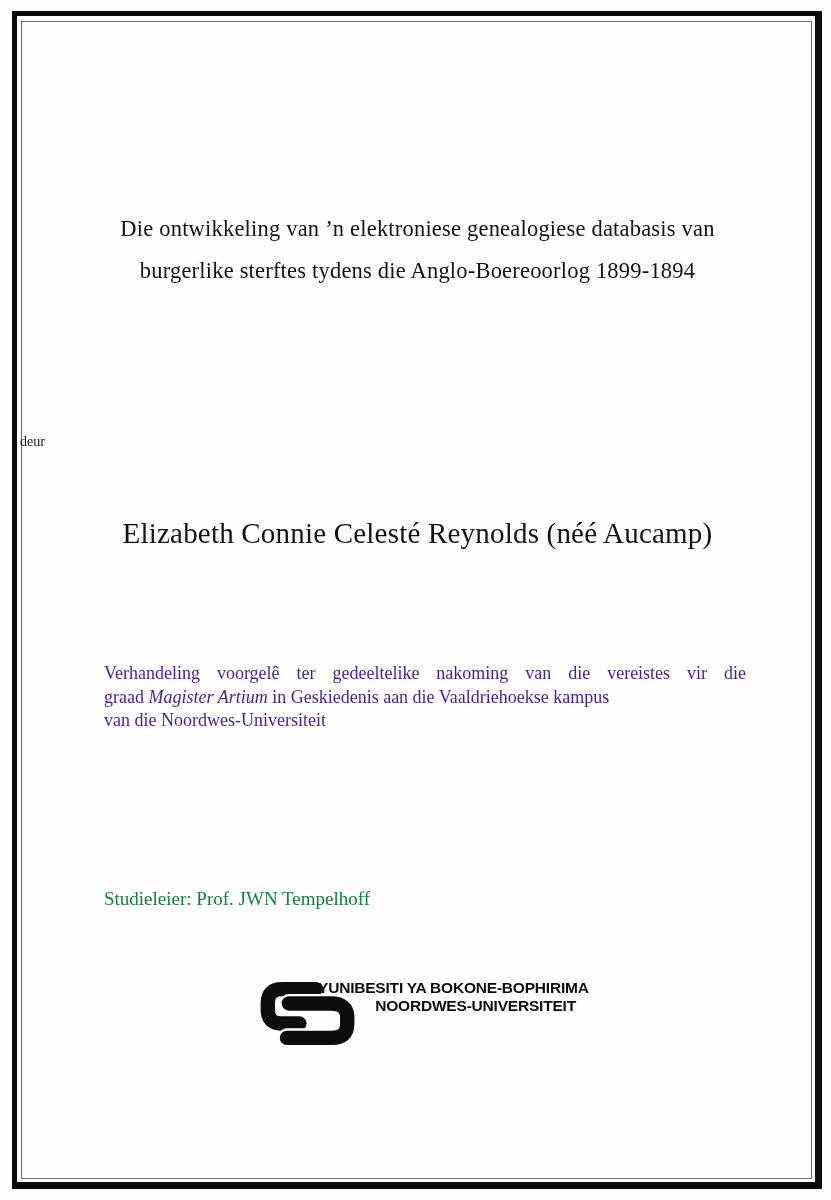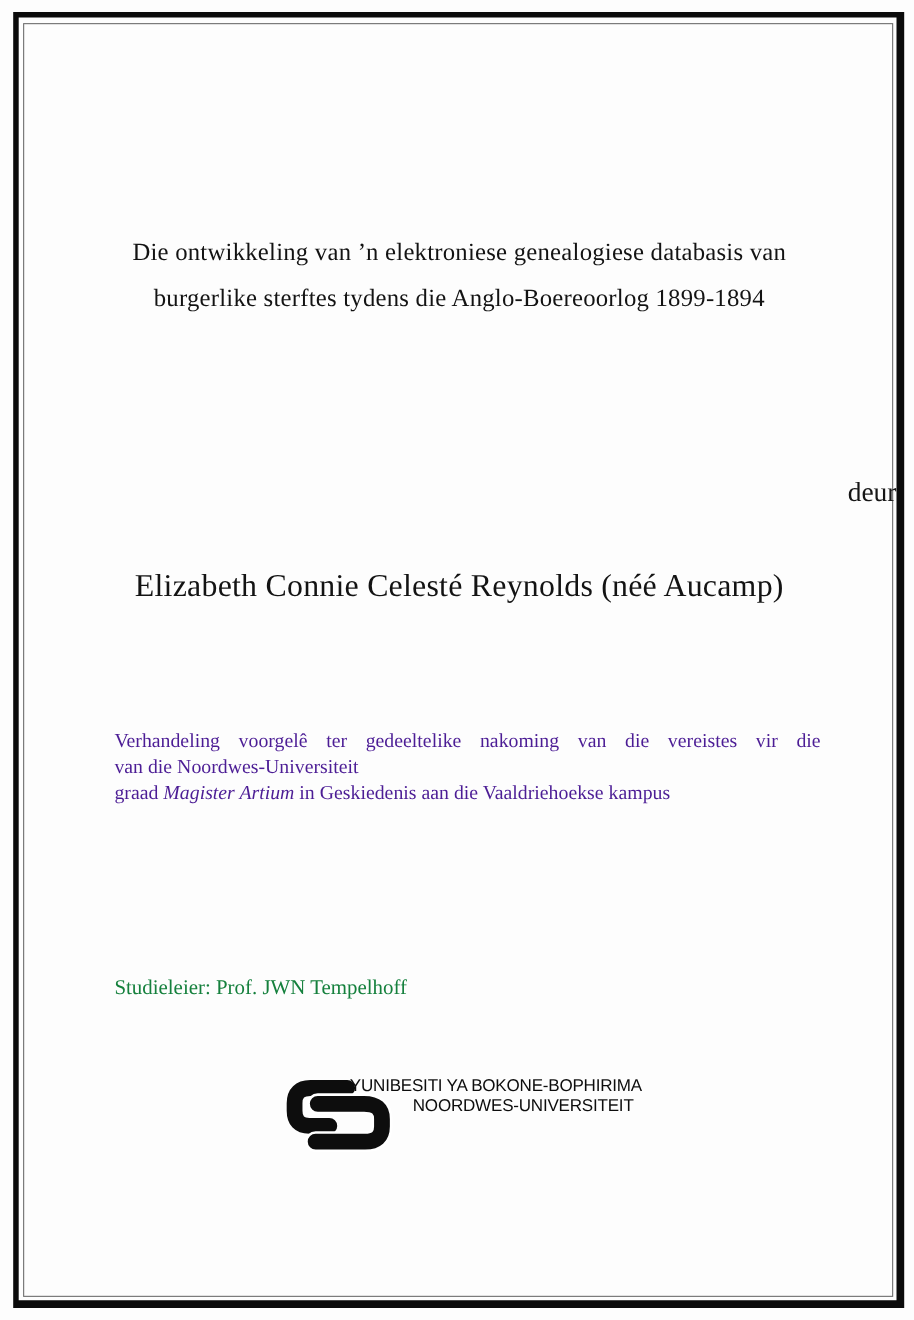--- a/index.html
+++ b/index.html
@@ -41,22 +41,22 @@
     font-size: 22.5px;
     line-height: 42px;
     letter-spacing: 0.2px;
     color: #131313;
   }
   .byline {
     position: absolute;
     left: 20px;
     width: 795px;
     top: 434px;
-    text-align: right;
-    font-size: 25px;
+    text-align: left;
+    font-size: 14px;
     color: #161616;
   }
   .author {
     position: absolute;
     left: 20px;
     width: 795px;
     top: 517px;
     text-align: center;
     font-size: 29px;
     letter-spacing: 0.2px;
@@ -102,21 +102,21 @@
     width: 100px;
     height: 67px;
   }
   .logo-text {
     position: absolute;
     left: 60px;
     top: 0;
     width: 258px;
     text-align: right;
     font-family: "Liberation Sans", "DejaVu Sans", sans-serif;
-    font-weight: normal;
+    font-weight: bold;
     font-size: 15.5px;
     line-height: 17.5px;
     letter-spacing: -0.2px;
     color: #0d0d0d;
     white-space: nowrap;
   }
 </style>
 </head>
 <body>
 
@@ -129,22 +129,22 @@
     <div>Die ontwikkeling van ’n elektroniese genealogiese databasis van</div>
     <div>burgerlike sterftes tydens die Anglo-Boereoorlog 1899-1894</div>
   </div>
 
   <div class="byline">deur</div>
 
   <div class="author">Elizabeth Connie Celesté Reynolds (néé Aucamp)</div>
 
   <div class="submission">
     <div class="justified">Verhandeling voorgelê ter gedeeltelike nakoming van die vereistes vir die</div>
+    <div><span>graad </span><span class="italic">Magister Artium</span><span> in Geskiedenis aan die Vaaldriehoekse kampus</span></div>
     <div>van die Noordwes-Universiteit</div>
-    <div><span>graad </span><span class="italic">Magister Artium</span><span> in Geskiedenis aan die Vaaldriehoekse kampus</span></div>
   </div>
 
   <div class="supervisor-block">
     <div>Studieleier: Prof. JWN Tempelhoff</div>
   </div>
 
   <div class="logo">
     <svg class="logo-mark" viewBox="0 0 100 70" xmlns="http://www.w3.org/2000/svg" aria-hidden="true">
 
       <path d="M58,9.5 H23 Q8,9.5 8,24 V31 Q8,45.5 22,45.5 H41" fill="none" stroke="#0d0d0d" stroke-width="15" stroke-linecap="round"></path>

